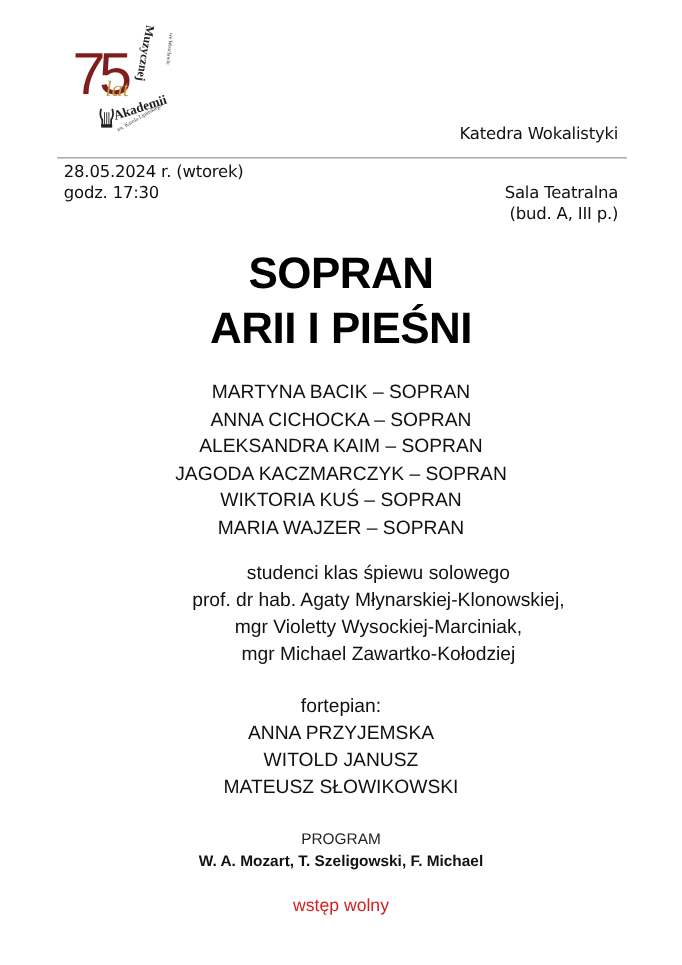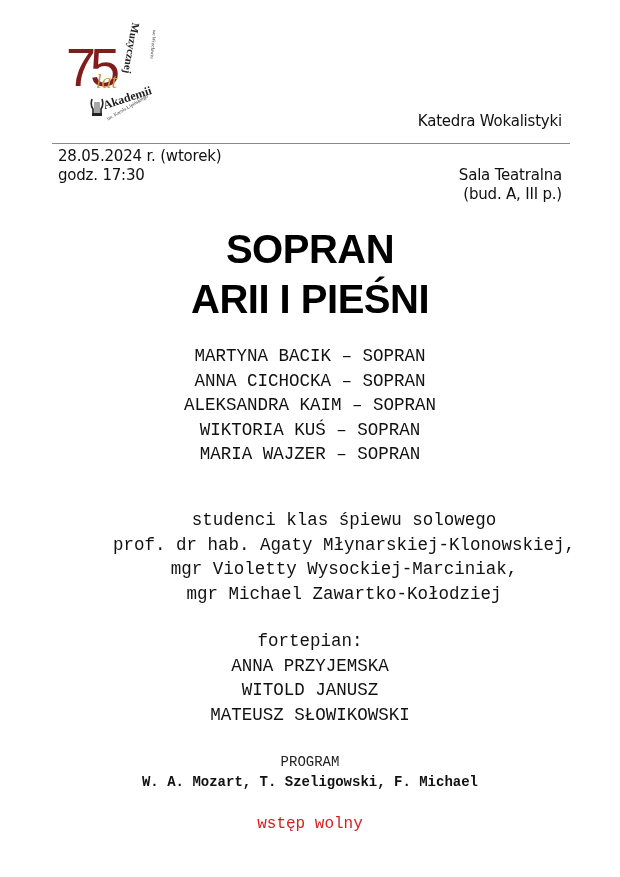--- a/index.html
+++ b/index.html
@@ -17,21 +17,21 @@
     .logo .im { position: absolute; left: 44px; top: 95px; font-family: "Liberation Serif", serif; font-size: 5px; color: #333; transform: rotate(-30deg); transform-origin: left top; white-space: nowrap; }
     .logo .we { position: absolute; left: 95px; top: 8px; font-family: "Liberation Serif", serif; font-size: 5px; color: #333; transform: rotate(95deg); transform-origin: left top; white-space: nowrap; }
 
     .dept { right: 58px; top: 112px; text-align: right; }
     .rule { left: 52px; top: 143px; width: 518px; height: 1px; background: #8a8a8a; }
     .date { left: 58px; top: 147px; line-height: 19px; }
     .venue { right: 58px; top: 166px; text-align: right; line-height: 19px; }
 
     .title { left: 0; width: 620px; top: 224px; text-align: center; font-family: "Liberation Sans", sans-serif; font-weight: bold; font-size: 40px; line-height: 50px; color: #000; letter-spacing: -0.5px; }
 
-    .center-block { left: 0; width: 620px; text-align: center; font-family: Liberation Mono, monospace; color: #111; }
+    .center-block { left: 0; width: 620px; text-align: center; font-family: Liberation Sans, sans-serif; color: #111; }
     .singers { top: 344px; font-size: 17.5px; line-height: 24.5px; }
     .teachers { top: 508px; font-size: 17.5px; line-height: 24.5px; margin-left: 34px; }
     .piano { top: 629px; font-size: 17.5px; line-height: 24.5px; }
     .program { top: 752px; }
     .program .lbl { font-size: 14px; line-height: 20px; color: #222; }
     .program .composers { font-size: 14px; font-weight: bold; line-height: 20px; color: #111; }
     .free { top: 815px; font-size: 16px; color: #d42020; }
   </style>
 </head>
 <body>
@@ -65,20 +65,21 @@
 
 <div class="abs title">
   <div>SOPRAN</div>
   <div>ARII I PIEŚNI</div>
 </div>
 
 <div class="abs center-block singers">
   <div>MARTYNA BACIK – SOPRAN</div>
   <div>ANNA CICHOCKA – SOPRAN</div>
   <div>ALEKSANDRA KAIM – SOPRAN</div>
+  <div>JAGODA KACZMARCZYK – SOPRAN</div>
   <div>WIKTORIA KUŚ – SOPRAN</div>
   <div>MARIA WAJZER – SOPRAN</div>
 </div>
 
 <div class="abs center-block teachers">
   <div>studenci klas śpiewu solowego</div>
   <div>prof. dr hab. Agaty Młynarskiej-Klonowskiej,</div>
   <div>mgr Violetty Wysockiej-Marciniak,</div>
   <div>mgr Michael Zawartko-Kołodziej</div>
 </div>

